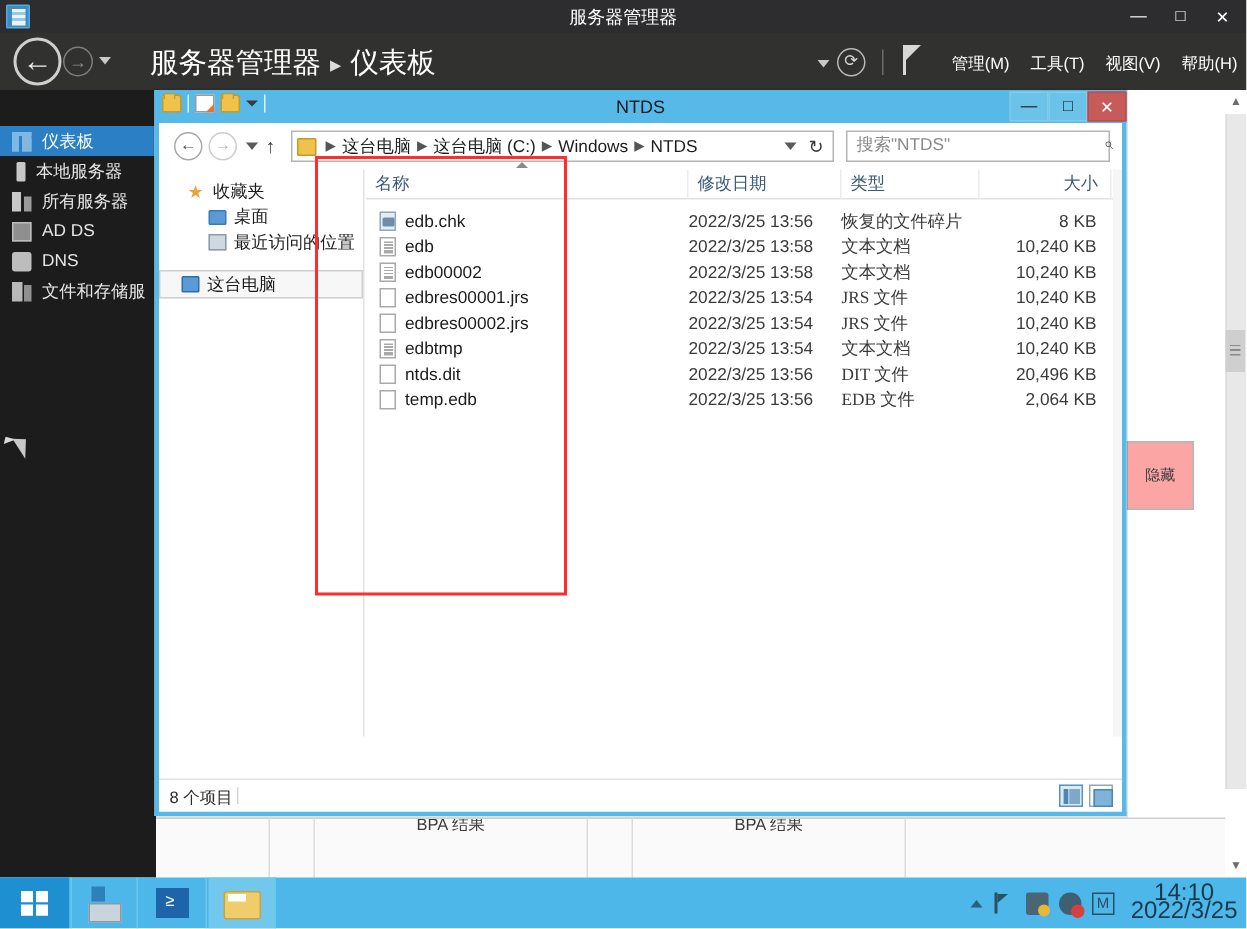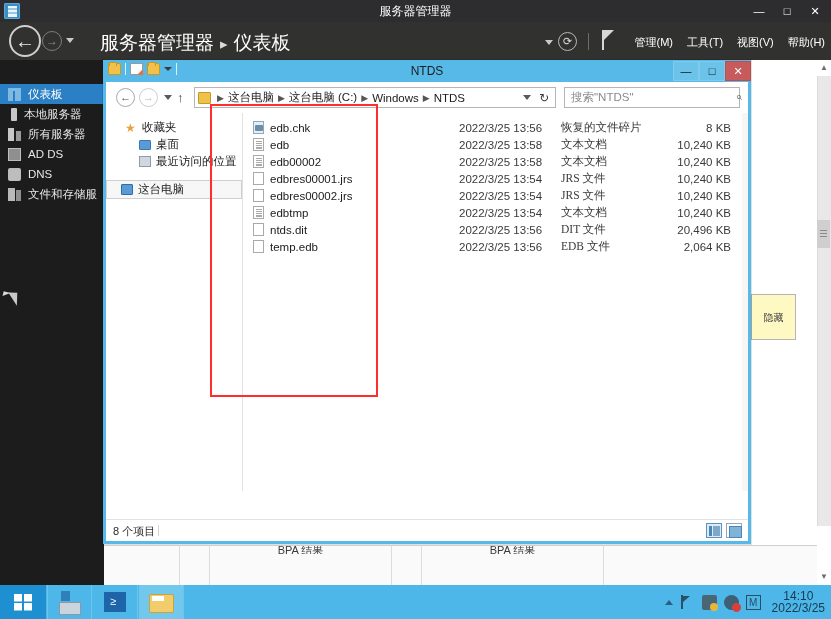--- a/index.html
+++ b/index.html
@@ -135,21 +135,21 @@
     position:absolute; left:0; bottom:0; width:727px; height:40px;
     display:flex;
   }
   .sm-cell { border-right:1px solid #dcdcdc; border-top:1px solid #cfcfcf; background:#fafafa; }
   .bpa-label {
     font-size:11px; color:#3a3a3a; text-align:center; overflow:hidden;
     height:8px; line-height:9px; white-space:nowrap;
   }
   .hide-box {
     position:absolute; left:751px; top:294px; width:45px; height:46px;
-    background:#fef9c3; border:1px solid #b5b5b5;
+    background:#fca5a5; border:1px solid #b5b5b5;
     font-size:10px; color:#3a3a3a; text-align:center; line-height:46px;
   }
   .sm-scroll {
     position:absolute; right:0; top:0; width:14px; height:525px; background:#ffffff;
   }
   .sm-scroll .track { position:absolute; left:0; top:16px; width:14px; height:450px; background:#e8e8e8; border-left:1px solid #dcdcdc;}
   .sm-scroll .thumb { position:absolute; left:0; top:160px; width:13px; height:28px; background:#cfcfcf; }
   .sm-scroll .thumb::after{content:"";position:absolute;left:3px;top:10px;width:7px;height:7px;
      background:linear-gradient(#8a8a8a 0 1px,transparent 1px 3px,#8a8a8a 3px 4px,transparent 4px 6px,#8a8a8a 6px 7px);}
   .sm-scroll .arrow { position:absolute; left:0; width:14px; height:16px; text-align:center; font-size:8px; color:#6d6d6d; line-height:16px;}
@@ -346,21 +346,21 @@
   .tb-tray { position:absolute; right:0; top:0; height:34px; display:flex; align-items:center; gap:7px; padding-right:6px; }
   .tray-caret { width:0;height:0;border-left:4px solid transparent;border-right:4px solid transparent;border-bottom:5px solid #2b5f7f; }
   .tray-ico { width:15px; height:15px; position:relative; }
   .tray-flag::before{content:"";position:absolute;left:1px;top:0;width:2px;height:14px;background:#2b4f63;}
   .tray-flag::after{content:"";position:absolute;left:3px;top:1px;width:0;height:0;border-top:6px solid #2b4f63;border-right:7px solid transparent;}
   .tray-net { background:#4a6675; border-radius:2px; }
   .tray-net::after{content:"";position:absolute;right:-1px;bottom:-1px;width:8px;height:8px;border-radius:50%;background:#e8b73a;}
   .tray-vol { background:#3f6073; border-radius:50%; }
   .tray-vol::after{content:"";position:absolute;right:-2px;bottom:-2px;width:9px;height:9px;border-radius:50%;background:#d84040;}
   .tray-m { width:15px;height:15px;border:1px solid #2b4f63;color:#2b4f63;font-size:10px;text-align:center;line-height:13px;}
-  .tb-clock { text-align:center; color:#16394e; font-size:12px; line-height:12px; padding-left:4px; }
+  .tb-clock { text-align:center; color:#16394e; font-size:16px; line-height:12px; padding-left:4px; }
 </style>
 </head>
 <body>
 
 <div id="root">
 
   <div class="sm-titlebar">
     <div class="sm-appicon"></div>
     <div class="sm-title">服务器管理器</div>
     <div class="sm-wbtns">
@@ -497,20 +497,29 @@
         <span class="ico-recent"></span>
         <span>最近访问的位置</span>
       </div>
       <div class="thispc-row">
         <span class="ico-pc"></span>
         <span>这台电脑</span>
       </div>
     </div>
 
     <div class="exp-list">
+      <div class="lheader">
+        <div class="hc c-name">
+          <span>名称</span>
+          <span class="sortmark"></span>
+        </div>
+        <div class="hc c-date">修改日期</div>
+        <div class="hc c-type">类型</div>
+        <div class="hc c-size">大小</div>
+      </div>
 
       <div style="padding-top:6px;">
         <div class="frow">
           <span class="fname">
               <span class="ficon chk"></span>
               <span>edb.chk</span>
             </span>
           <span class="fdate">2022/3/25 13:56</span>
           <span class="ftype">恢复的文件碎片</span>
           <span class="fsize">8 KB</span>

